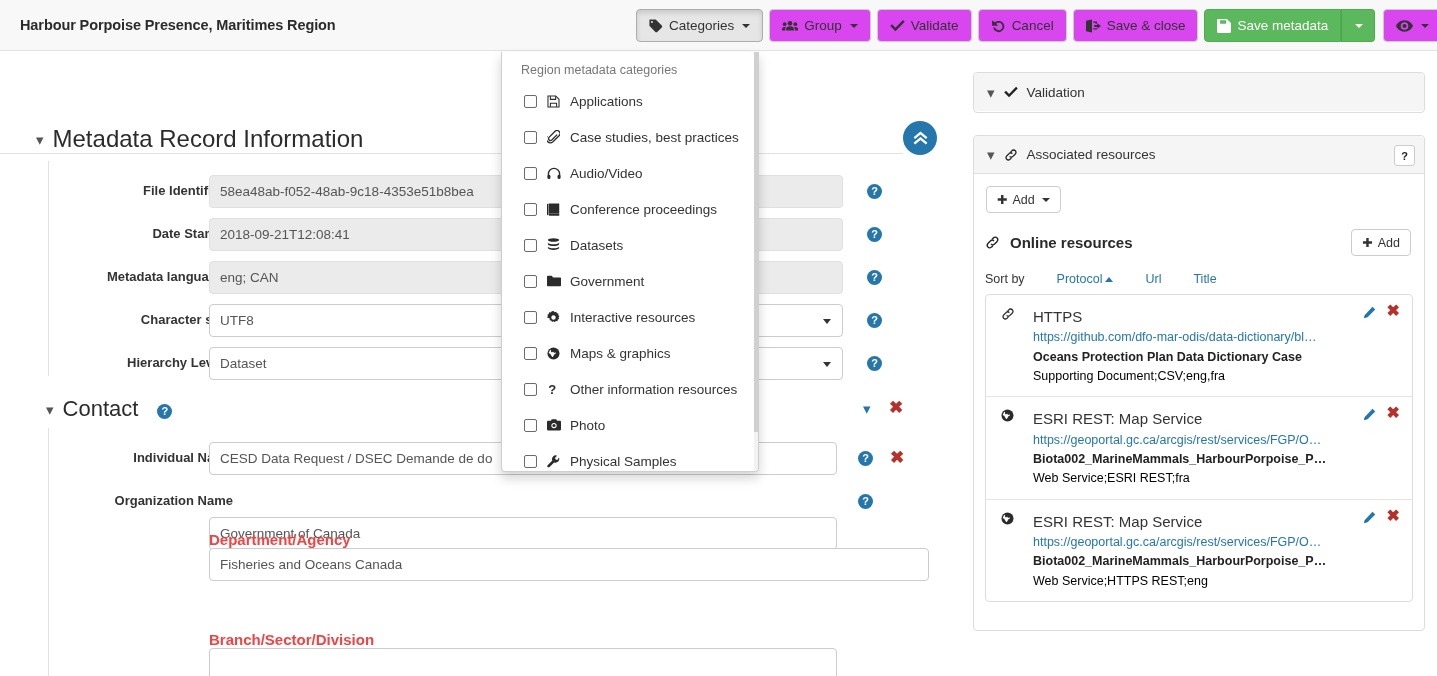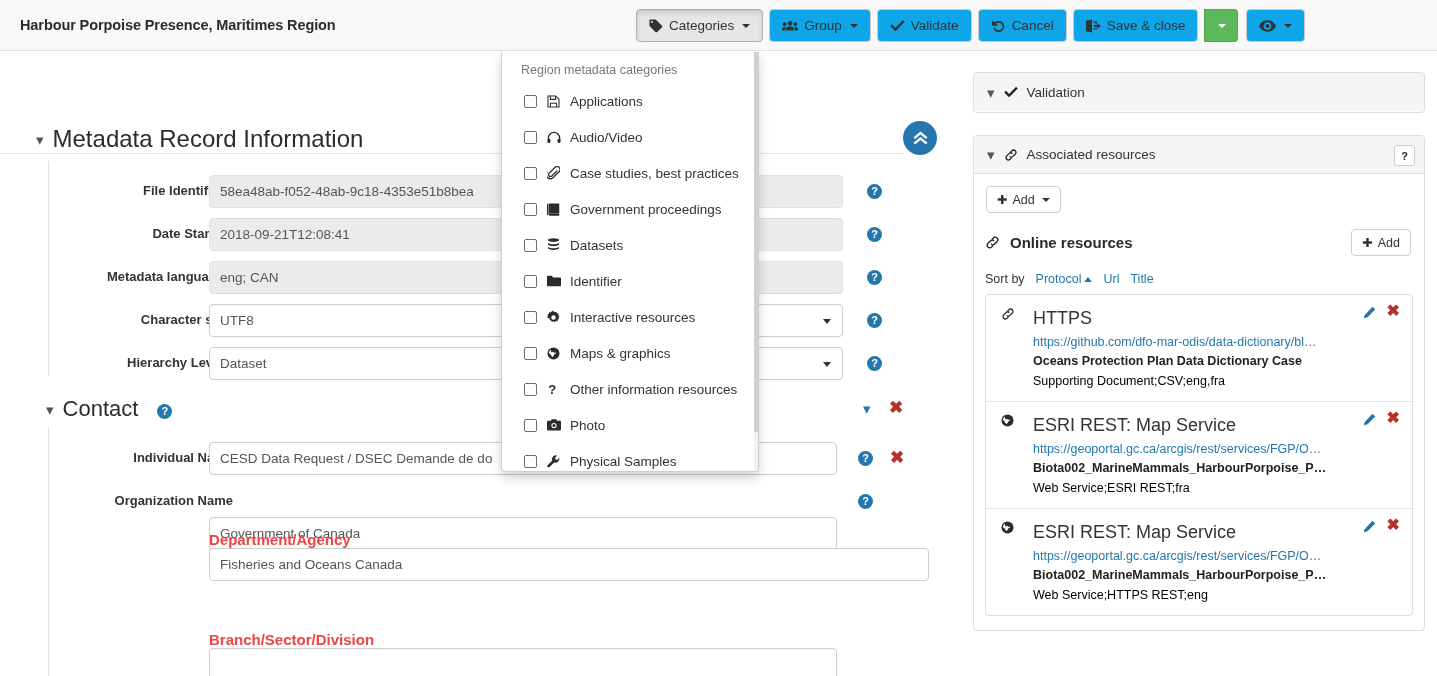--- a/index.html
+++ b/index.html
@@ -23,21 +23,21 @@
   .doc-title {
     position: absolute; left: 20px; top: 17px;
     font-size: 14.5px; font-weight: bold; color: #2b2b2b;
     letter-spacing: -0.1px;
   }
   .btn-group { position: absolute; top: 9px; display: flex; align-items: stretch; }
   .btn {
     display: inline-flex; align-items: center; gap: 6px;
     height: 33px; padding: 0 12px;
     border: 1px solid #cccccc; border-radius: 4px;
-    background: #0ea5e9; color: #333333;
+    background: #d946ef; color: #333333;
     font-size: 13.5px; font-family: "Liberation Sans", sans-serif;
     cursor: pointer; white-space: nowrap;
   }
   .btn.active { background: #e6e6e6; border-color: #adadad; box-shadow: inset 0 3px 5px rgba(0,0,0,.125); }
   .btn.green { background: #5cb85c; border-color: #4cae4c; color: #ffffff; border-radius: 4px 0 0 4px; }
   .btn.green-caret {
     background: #5cb85c; border-color: #4cae4c; border-left-color: rgba(0,0,0,.12);
     color: #ffffff; border-radius: 0 4px 4px 0; padding: 0 11px;
   }
   .caret {
@@ -179,38 +179,38 @@
     height: 27px; padding: 0 10px;
     border: 1px solid #cccccc; border-radius: 4px; background: #ffffff;
     font-size: 12.5px; color: #333; cursor: pointer;
     font-family: "Liberation Sans", sans-serif;
   }
   .res-title {
     position: absolute; display: flex; align-items: center; gap: 10px;
     font-size: 15px; font-weight: bold; color: #2b2b2b;
   }
   .sortbar {
-    position: absolute; display: flex; align-items: center; gap: 11px;
+    position: absolute; display: flex; align-items: center; gap: 32px;
     font-size: 12.5px; color: #333;
   }
   .sortlink { color: #2577ab; cursor: pointer; display: inline-flex; align-items: center; gap: 3px; }
   .sort-asc {
     width: 0; height: 0;
     border-left: 4px solid transparent; border-right: 4px solid transparent;
     border-bottom: 5px solid #2577ab;
   }
   .res-list {
     position: absolute; border: 1px solid #dddddd; border-radius: 4px;
     background: #ffffff; overflow: hidden;
   }
   .res-item { position: relative; padding: 10px 40px 10px 12px; border-bottom: 1px solid #e5e5e5; }
   .res-item:last-child { border-bottom: none; }
   .res-ico { position: absolute; left: 15px; top: 12px; color: #2b2b2b; }
   .res-lines { margin-left: 35px; }
-  .res-proto { font-size: 18px; color: #333; line-height: 1.55; }
+  .res-proto { font-size: 15px; color: #333; line-height: 1.55; }
   .res-url {
     font-size: 12.5px; color: #2577ab; line-height: 1.55; cursor: pointer;
     white-space: nowrap; overflow: hidden; text-overflow: ellipsis; max-width: 315px;
   }
   .res-name {
     font-size: 12.5px; color: #222; font-weight: bold; line-height: 1.55;
     white-space: nowrap; overflow: hidden; text-overflow: ellipsis; max-width: 315px;
   }
   .res-meta { font-size: 12.5px; color: #000000; line-height: 1.55; }
   .res-edit { position: absolute; right: 36px; top: 11px; color: #2577ab; cursor: pointer; }
@@ -270,20 +270,28 @@
 
     <button class="btn" style="margin-right:6px;">
       <span class="ico">
         <svg width="15" height="14" viewBox="0 0 16 14">
             <path fill="#333" d="M0 1.3 6.4 0v14L0 12.7zM7.7 2.2h4v2.5h-1.6V3.5H7.7zM10.1 9.4h1.6v1.3h-4V9.4zM12 4 16 7l-4 3V8.1H8.7V5.9H12z"></path>
           </svg>
       </span>
       <span>Save &amp; close</span>
     </button>
 
+    <button class="btn green">
+      <span class="ico">
+        <svg width="14" height="14" viewBox="0 0 16 16">
+            <path fill="#fff" d="M0 1.3C0 .6.6 0 1.3 0h10L16 4.7v10c0 .7-.6 1.3-1.3 1.3H1.3C.6 16 0 15.4 0 14.7zM3.5 1.5v4h7v-4zm1 8.5h7v4.5h-7z"></path>
+          </svg>
+      </span>
+      <span>Save metadata</span>
+    </button>
     <button class="btn green-caret" style="margin-right:8px;">
       <span class="caret"></span>
     </button>
 
     <button class="btn">
       <span class="ico">
         <svg width="17" height="12" viewBox="0 0 18 12">
             <path fill="#333" d="M9 0C4.6 0 1.2 3 0 6c1.2 3 4.6 6 9 6s7.8-3 9-6c-1.2-3-4.6-6-9-6zm0 10a4 4 0 1 1 0-8 4 4 0 0 1 0 8z"></path>
             <circle cx="9" cy="6" r="2.2" fill="#333"></circle>
           </svg>
@@ -391,67 +399,67 @@
           <svg width="13" height="13" viewBox="0 0 16 16">
             <path fill="none" stroke="#2b2b2b" stroke-width="1.3" d="M1.2 1.2h9.5L14.8 5.3v9.5H1.2z"></path>
             <path fill="none" stroke="#2b2b2b" stroke-width="1.3" d="M4.2 1.4v4h6.4v-4M4.2 14.6v-4.4h7.6v4.4"></path>
           </svg>
         </span>
         <span class="dd-label">Applications</span>
       </div>
       <div class="dd-item">
         <span class="dd-cb"></span>
         <span class="dd-ico">
+          <svg width="13" height="14" viewBox="0 0 14 16">
+            <path fill="none" stroke="#2b2b2b" stroke-width="1.5" d="M11.2 5.3 5 11.5a2.2 2.2 0 0 1-3.1-3.1l6.9-6.9a3.4 3.4 0 0 1 4.8 4.8L6.4 13.5a4.7 4.7 0 0 1-6.6-6.6"></path>
+          </svg>
+        </span>
+        <span class="dd-label">Case studies, best practices</span>
+      </div>
+      <div class="dd-item">
+        <span class="dd-cb"></span>
+        <span class="dd-ico">
           <svg width="14" height="13" viewBox="0 0 16 14">
             <path fill="none" stroke="#2b2b2b" stroke-width="1.5" d="M1.6 9.6V7.5a6.4 6.4 0 0 1 12.8 0v2.1"></path>
             <rect x="0.5" y="8.4" width="3.4" height="5" rx="1.6" fill="#2b2b2b"></rect>
             <rect x="12.1" y="8.4" width="3.4" height="5" rx="1.6" fill="#2b2b2b"></rect>
           </svg>
         </span>
         <span class="dd-label">Audio/Video</span>
       </div>
       <div class="dd-item">
         <span class="dd-cb"></span>
         <span class="dd-ico">
-          <svg width="13" height="14" viewBox="0 0 14 16">
-            <path fill="none" stroke="#2b2b2b" stroke-width="1.5" d="M11.2 5.3 5 11.5a2.2 2.2 0 0 1-3.1-3.1l6.9-6.9a3.4 3.4 0 0 1 4.8 4.8L6.4 13.5a4.7 4.7 0 0 1-6.6-6.6"></path>
-          </svg>
-        </span>
-        <span class="dd-label">Case studies, best practices</span>
-      </div>
-      <div class="dd-item">
-        <span class="dd-cb"></span>
-        <span class="dd-ico">
           <svg width="14" height="13" viewBox="0 0 16 14">
             <path fill="#2b2b2b" d="M2 0h12v11H3.4a1.4 1.4 0 0 0-1.4 1.4V0z"></path>
             <path fill="#2b2b2b" d="M2 12.2c0-.6.5-1 1.1-1H14V14H3.1A1.1 1.1 0 0 1 2 12.9z"></path>
             <rect x="0" y="0.6" width="1.6" height="12.8" fill="#2b2b2b"></rect>
           </svg>
         </span>
-        <span class="dd-label">Government proceedings</span>
+        <span class="dd-label">Conference proceedings</span>
       </div>
       <div class="dd-item">
         <span class="dd-cb"></span>
         <span class="dd-ico">
           <svg width="13" height="14" viewBox="0 0 14 16">
             <ellipse cx="7" cy="2.3" rx="6.4" ry="2.1" fill="#2b2b2b"></ellipse>
             <path fill="#2b2b2b" d="M.6 5.1c0 1.2 2.9 2.1 6.4 2.1s6.4-.9 6.4-2.1v1.9c0 1.2-2.9 2.1-6.4 2.1S.6 8.2.6 7z"></path>
             <path fill="#2b2b2b" d="M.6 9.6c0 1.2 2.9 2.1 6.4 2.1s6.4-.9 6.4-2.1v1.9c0 1.2-2.9 2.1-6.4 2.1S.6 12.7.6 11.5z"></path>
           </svg>
         </span>
         <span class="dd-label">Datasets</span>
       </div>
       <div class="dd-item">
         <span class="dd-cb"></span>
         <span class="dd-ico">
           <svg width="14" height="12" viewBox="0 0 16 13">
             <path fill="#2b2b2b" d="M0 1.4C0 .9.4.5.9.5h4.5l1.6 1.9h8.1c.5 0 .9.4.9.9v8.3c0 .5-.4.9-.9.9H.9a.9.9 0 0 1-.9-.9z"></path>
           </svg>
         </span>
-        <span class="dd-label">Identifier</span>
+        <span class="dd-label">Government</span>
       </div>
       <div class="dd-item">
         <span class="dd-cb"></span>
         <span class="dd-ico">
           <svg width="13" height="13" viewBox="0 0 16 16">
             <path fill="#2b2b2b" d="M8 0 9.5 1.4 11.4.9l.7 1.9 2 .3-.3 2 1.6 1.2-1.2 1.6.8 1.8-1.8.9-.3 2-2-.3-1.4 1.5-1.5-1.2-1.9.8-.9-1.8-2-.3.3-2L0 7.9l1.2-1.6-.8-1.8 1.8-.9.3-2 2 .3L5.9.4z"></path>
             <circle cx="8" cy="8" r="2.7" fill="#fff"></circle>
           </svg>
         </span>
         <span class="dd-label">Interactive resources</span>

